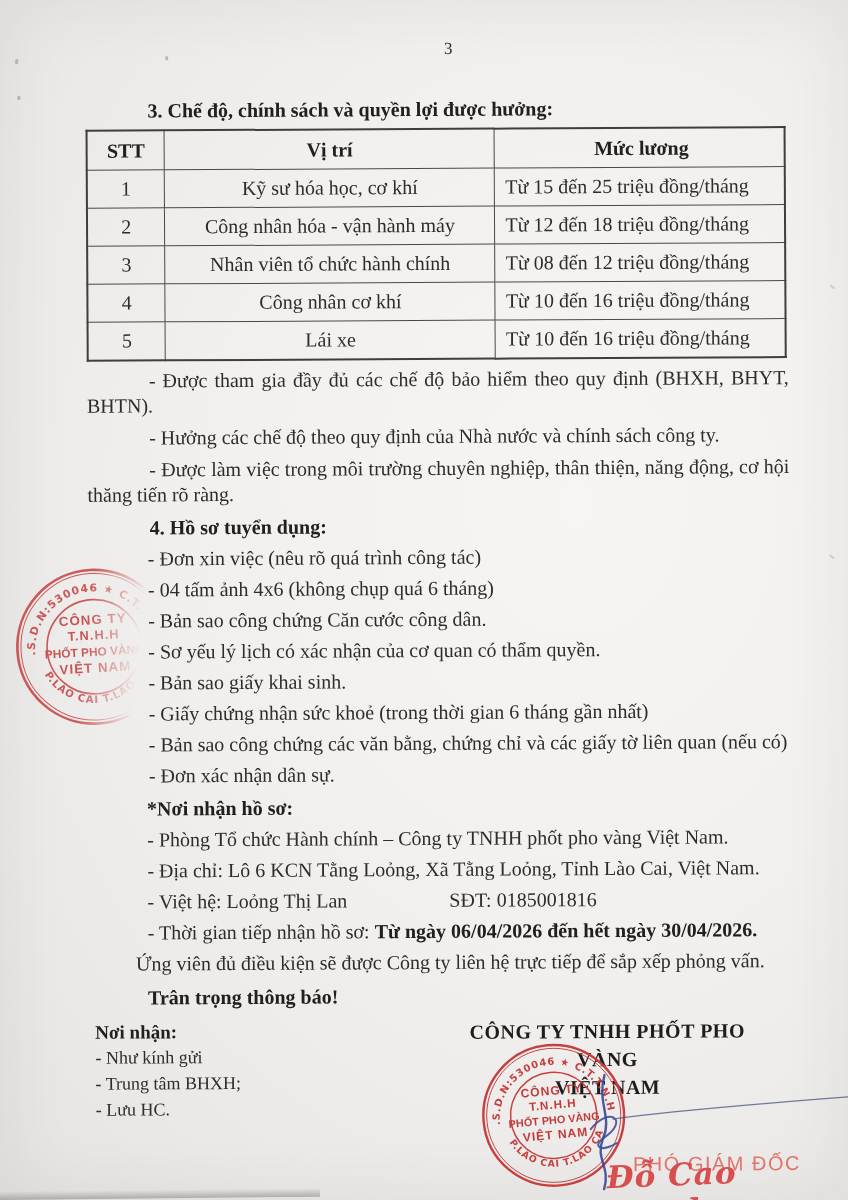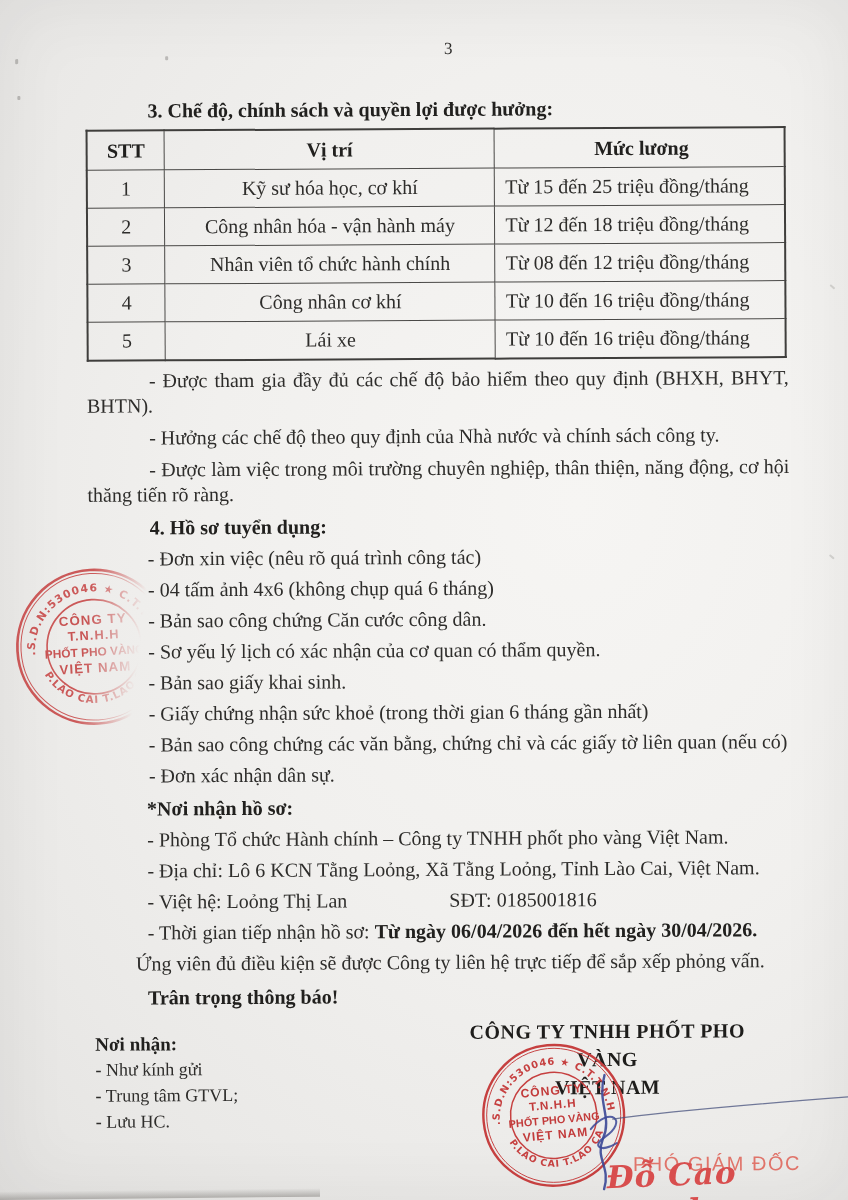--- a/index.html
+++ b/index.html
@@ -25,21 +25,21 @@
   .para{margin:7px 0 0 0;text-indent:62px;text-align:justify;}
   .h4{font-weight:bold;color:#21201e;margin:8px 0 0 62px;}
   .li{margin:6px 0 0 60px;white-space:nowrap;}
   .sub{margin:6px 0 0 58px;white-space:nowrap;}
   .sub-h{font-weight:bold;color:#21201e;margin-top:8px;}
   .contact-gap{display:inline-block;width:92px;}
   .bold{font-weight:bold;color:#21201e;}
   .note{margin-left:46px;}
   .closing{font-weight:bold;color:#21201e;margin-top:9px;}
   
-  .recipients{position:absolute;left:93px;top:1018px;font-size:18px;line-height:25px;margin-top:12px;}
+  .recipients{position:absolute;left:93px;top:1018px;font-size:18px;line-height:25px;}
   .recipients .rh{font-weight:bold;font-size:19px;color:#21201e;}
   .recipients .ri{margin-top:1px;}
   .company-sign{position:absolute;left:440px;top:1018px;width:330px;text-align:center;
     font-weight:bold;font-size:20px;line-height:28px;letter-spacing:.5px;color:#1e1d1b;}
   .signer-title{position:absolute;left:630px;top:1138px;font-family:Liberation Sans, sans-serif;
     font-size:20px;letter-spacing:1.5px;color:#e0746a;margin-top:16px;}
   .signer-name{position:absolute;left:604px;top:1156px;font-style:italic;font-weight:bold;
     font-size:31px;color:#d84e4e;transform:rotate(-2deg);letter-spacing:1px;
     font-family:"DejaVu Serif",serif;}
   .seal{position:absolute;width:150px;height:150px;}
@@ -129,21 +129,21 @@
         <span>- Thời gian tiếp nhận hồ sơ: </span>
         <span class="bold">Từ ngày 06/04/2026 đến hết ngày 30/04/2026.</span>
       </div>
       <div class="sub note">Ứng viên đủ điều kiện sẽ được Công ty liên hệ trực tiếp để sắp xếp phỏng vấn.</div>
       <div class="sub closing">Trân trọng thông báo!</div>
     </div>
 
     <div class="recipients">
       <div class="rh">Nơi nhận:</div>
       <div class="ri">- Như kính gửi</div>
-      <div class="ri">- Trung tâm GTVL;</div>
+      <div class="ri">- Trung tâm BHXH;</div>
       <div class="ri">- Lưu HC.</div>
     </div>
 
     <div class="company-sign">
       <div>CÔNG TY TNHH PHỐT PHO VÀNG</div>
       <div>VIỆT NAM</div>
     </div>
 
     <div class="seal seal-left">
       <svg viewBox="0 0 160 160">

